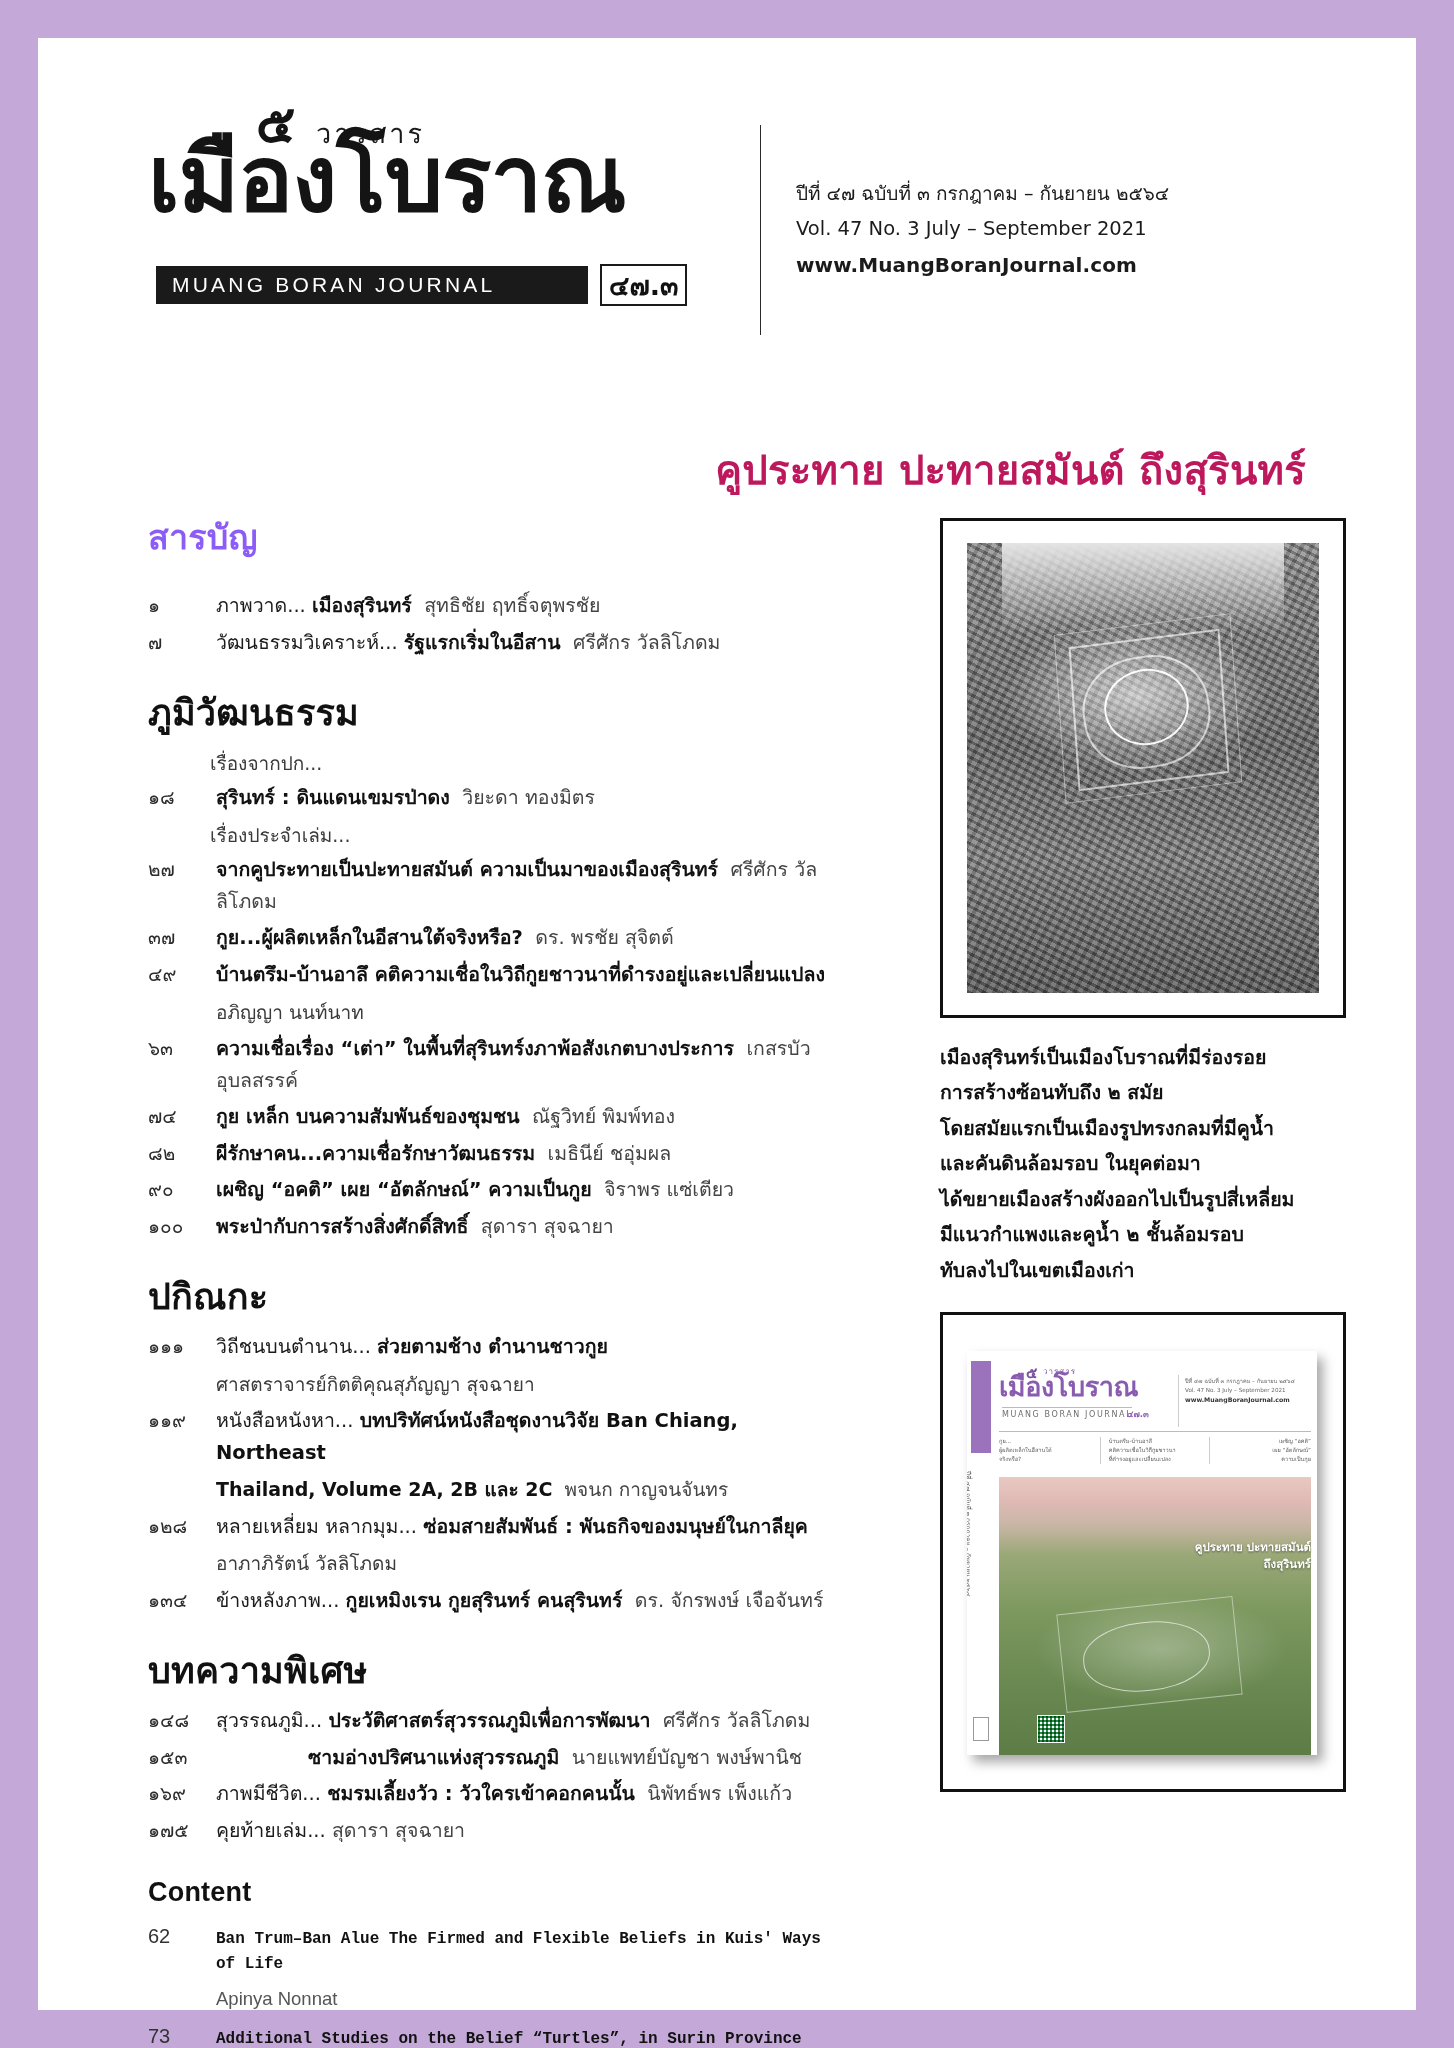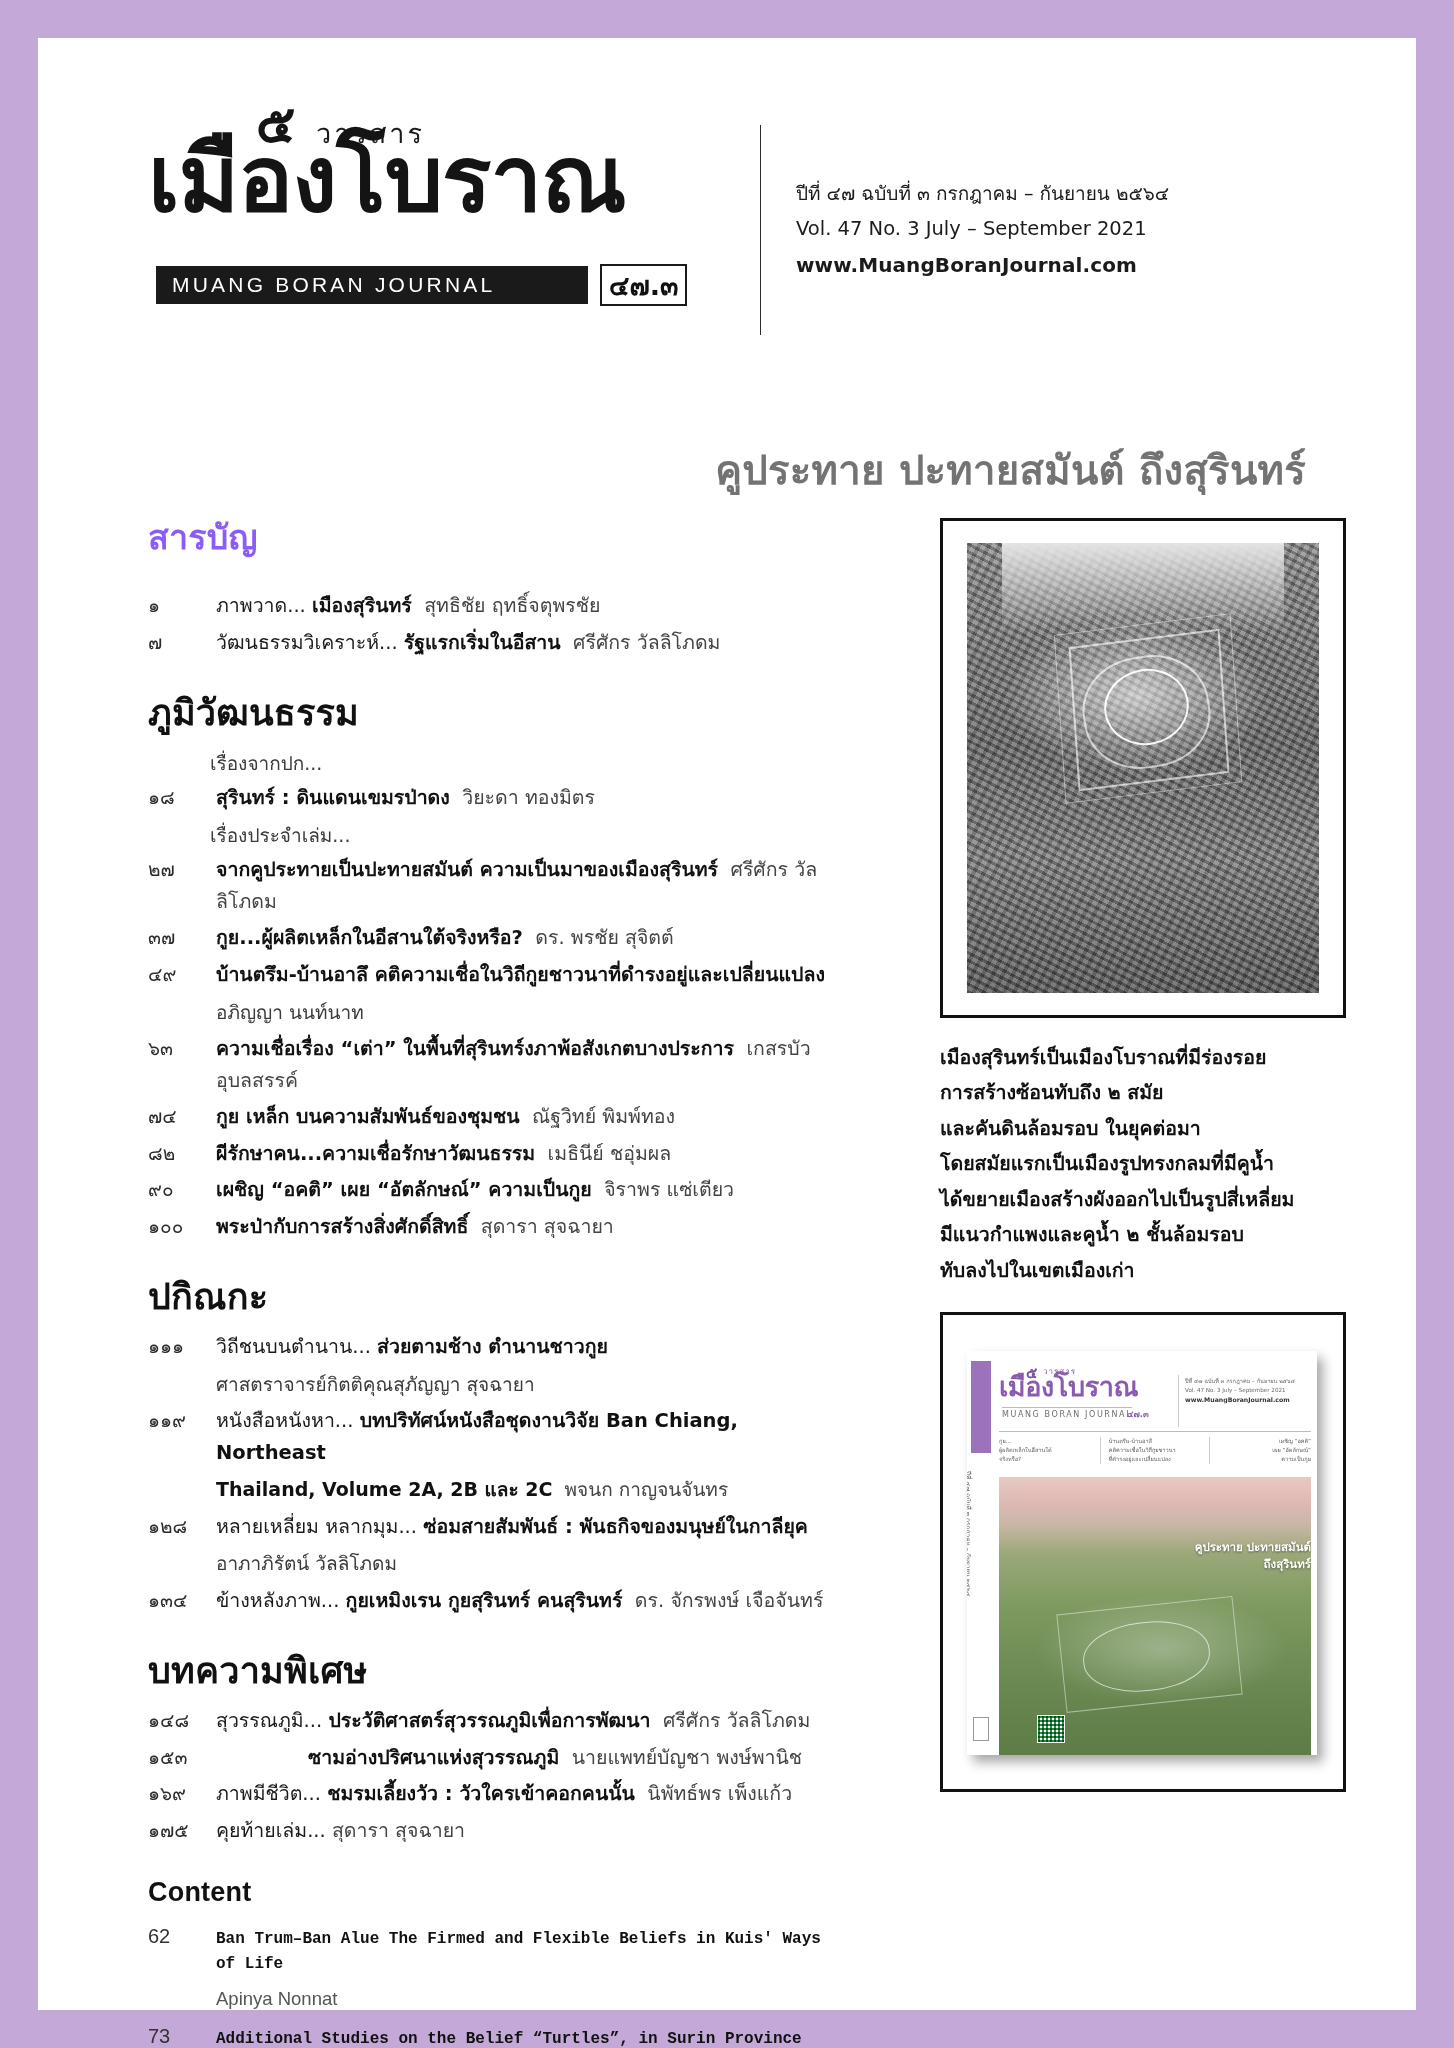--- a/index.html
+++ b/index.html
@@ -133,21 +133,21 @@
   .mi-line.thai { font-size: 19px; }
   .mi-line.url { font-weight: 700; font-size: 20px; letter-spacing: .1px; }
 
   
   .headline {
     position: absolute;
     right: 110px;
     top: 400px;
     font-size: 40px;
     font-weight: 900;
-    color: #737373;
+    color: #be185d;
     letter-spacing: .3px;
     white-space: nowrap;
     font-family: "DejaVu Sans", sans-serif;
   }
 
   
   .toc {
     position: absolute;
     left: 110px;
     top: 472px;
@@ -596,22 +596,22 @@
           <div class="rect-b"></div>
           <div class="rect-a"></div>
           <div class="ring-b"></div>
           <div class="ring-a"></div>
         </div>
       </div>
 
       <div class="caption">
         <div>เมืองสุรินทร์เป็นเมืองโบราณที่มีร่องรอย</div>
         <div>การสร้างซ้อนทับถึง ๒ สมัย</div>
+        <div>โดยสมัยแรกเป็นเมืองรูปทรงกลมที่มีคูน้ำ</div>
         <div>และคันดินล้อมรอบ ในยุคต่อมา</div>
-        <div>โดยสมัยแรกเป็นเมืองรูปทรงกลมที่มีคูน้ำ</div>
         <div>ได้ขยายเมืองสร้างผังออกไปเป็นรูปสี่เหลี่ยม</div>
         <div>มีแนวกำแพงและคูน้ำ ๒ ชั้นล้อมรอบ</div>
         <div>ทับลงไปในเขตเมืองเก่า</div>
       </div>
 
       <div class="cover-frame">
         <div class="cover-shadowpad">
 
           <div class="cv-spine">
             <div class="cv-spine-tab"></div>

